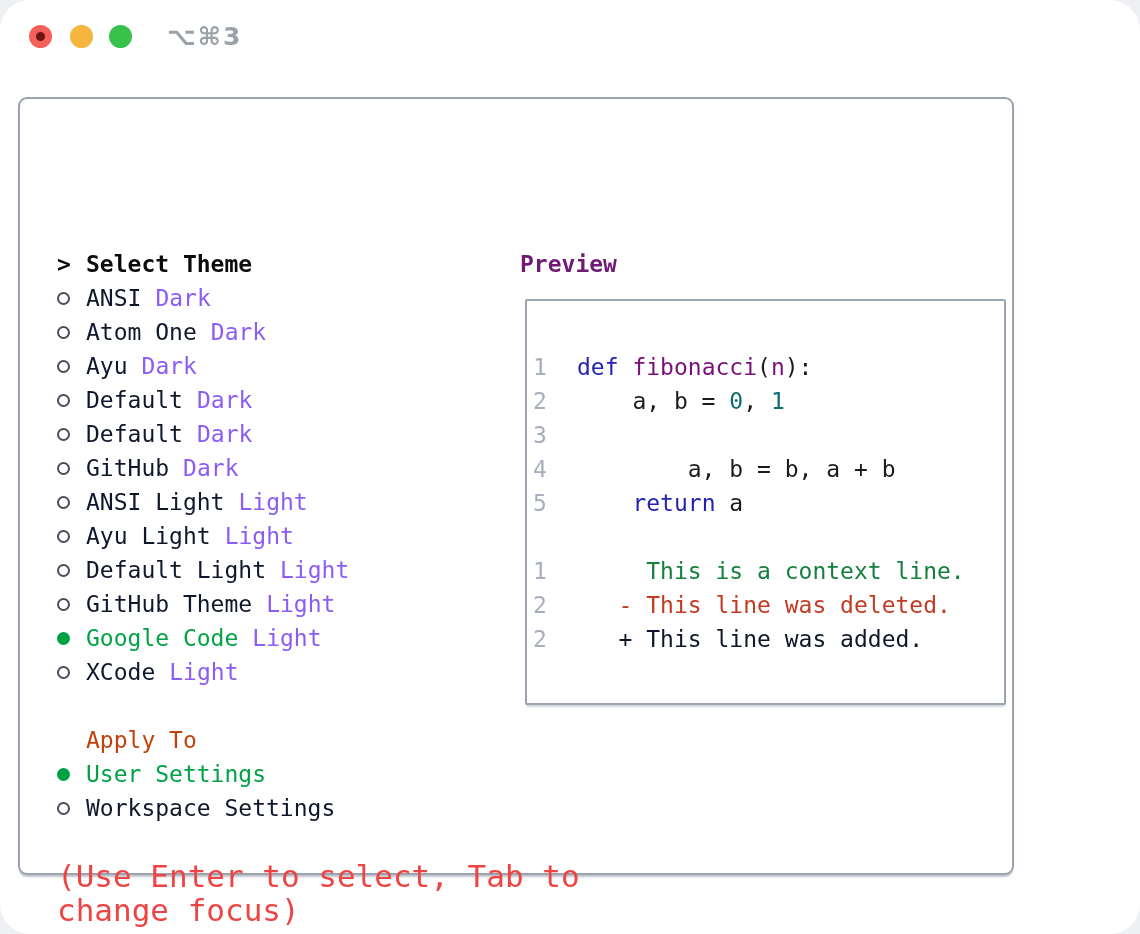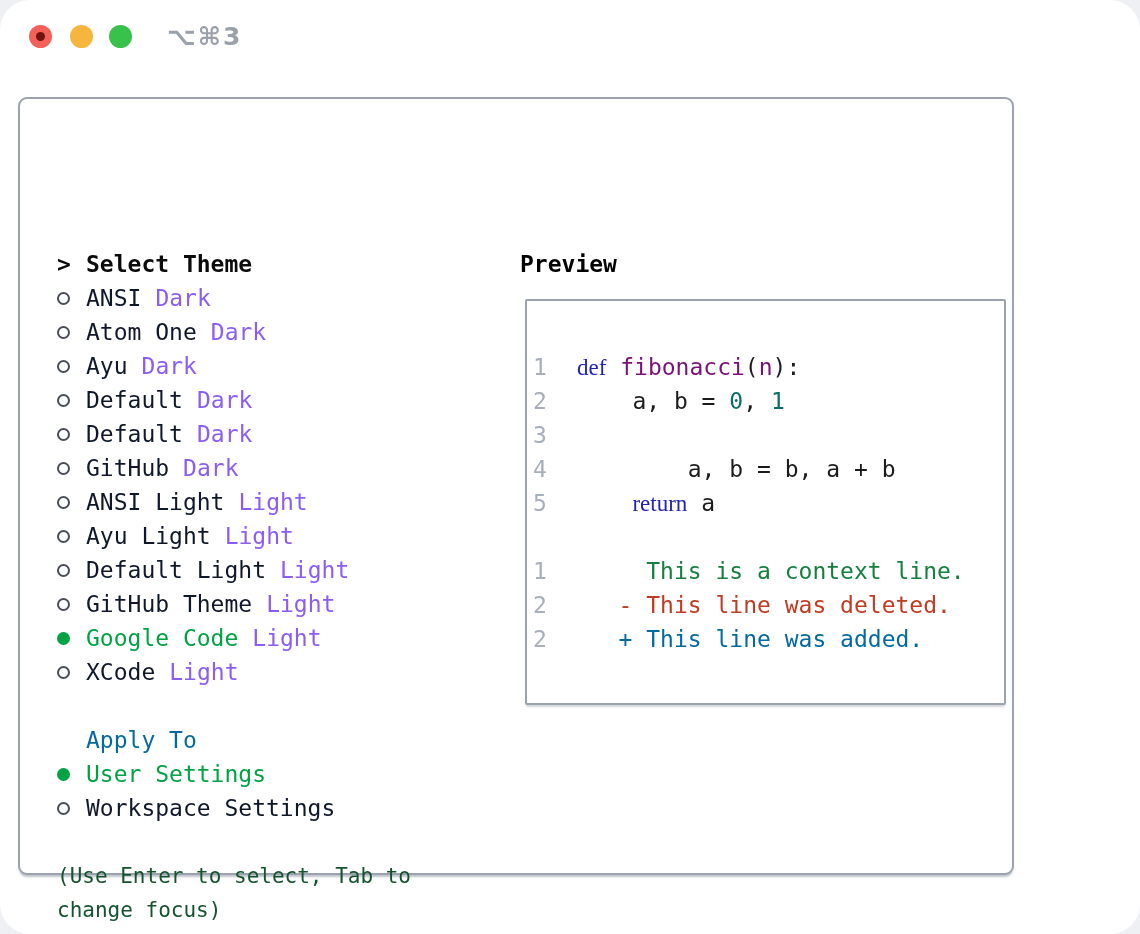--- a/index.html
+++ b/index.html
@@ -25,45 +25,45 @@
 
   
   .left-grid { position:absolute; left:37px; top:148px; }
   .row { height:34px; display:flex; align-items:center; font-size:23px;
          color:#3e4450; white-space:pre; }
   .marker { width:29px; display:flex; align-items:center; flex:none; }
   .cursor-char { font-weight:bold; color:#0b0b0b; }
   .ring { width:13px; height:13px; border:2px solid #474d59; border-radius:50%; }
   .seldot { width:13px; height:13px; border-radius:50%; background:#00a344; }
   .header-text { font-weight:bold; color:#0b0b0b; }
-  .apply-header-text { color:#0369a1; }
+  .apply-header-text { color:#c2410c; }
   .item-label { color:#0f172a; }
   .item.selected .item-label { color:#00a344; }
   .suffix { color:#8b5cf6; margin-left:14px; }
   .spacer { height:34px; }
   .help-line { height:34px; display:flex; align-items:center;
-               color:#14532d; font-size:21px; white-space:pre; }
+               color:#ef4444; font-size:31px; white-space:pre; }
 
   
   .preview-title { position:absolute; left:500px; top:148px; height:34px;
                    display:flex; align-items:center; font-size:23px;
-                   font-weight:bold; color:#000000; }
+                   font-weight:bold; color:#701a75; }
   .preview-box { position:absolute; left:505px; top:200px; width:481px; height:406px;
                  border:2px solid #9aa3ae; border-radius:2px; background:#fff;
                  padding:49px 0 0 6px; box-shadow:0 3px 2px -1px rgba(130,140,155,0.35); }
   .code-row { height:34px; display:flex; align-items:center; font-size:23px; white-space:pre; }
   .lnum { width:44px; flex:none; color:#a7aebc; }
-  .kw { color:#2323b4;font-family:Liberation Serif, serif; }
+  .kw { color:#2323b4; }
   .fn { color:#7a0e7a; }
   .nm { color:#0c6c6c; }
   .pl { color:#1b1b1b; }
   .blank-row { height:34px; }
   .ctx { color:#15803d; }
   .del { color:#c23a21; }
-  .add { color:#0369a1; }
+  .add { color:#0f172a; }
 </style>
 </head>
 <body>
 
 <div class="window">
 
   <span class="tl tl-red">
     <span class="tl-dot"></span>
   </span>
   <span class="tl tl-yellow"></span>

